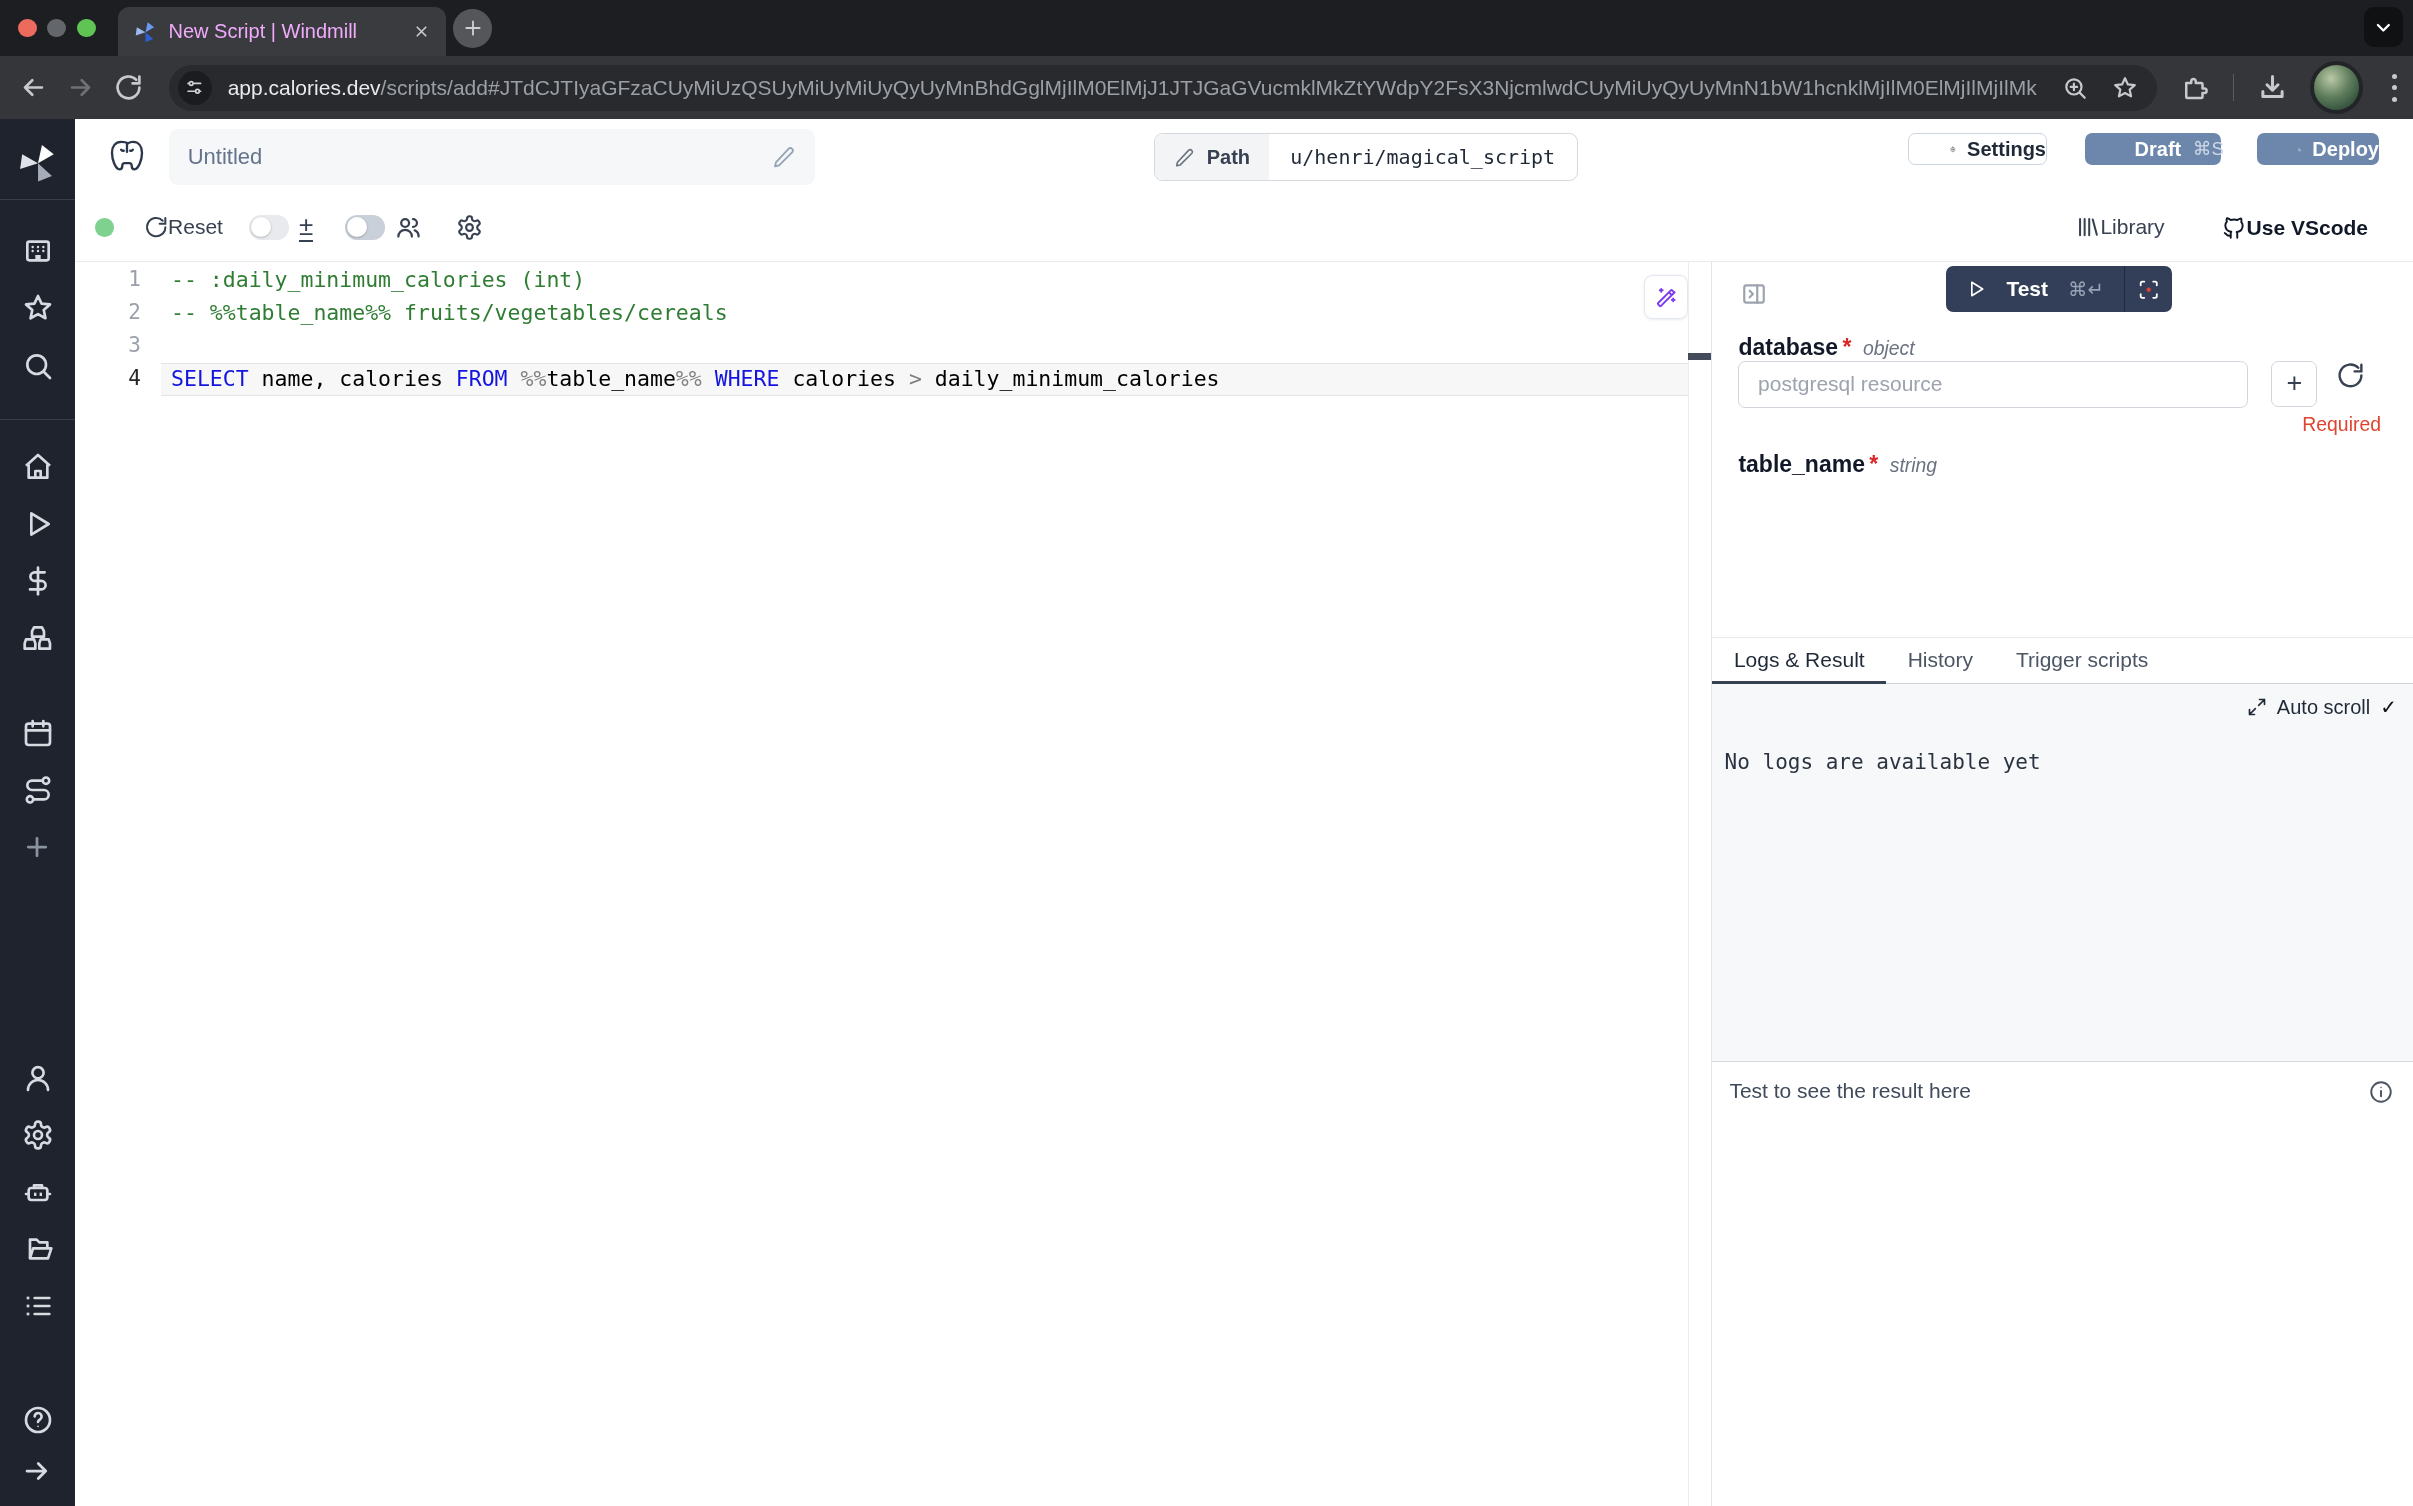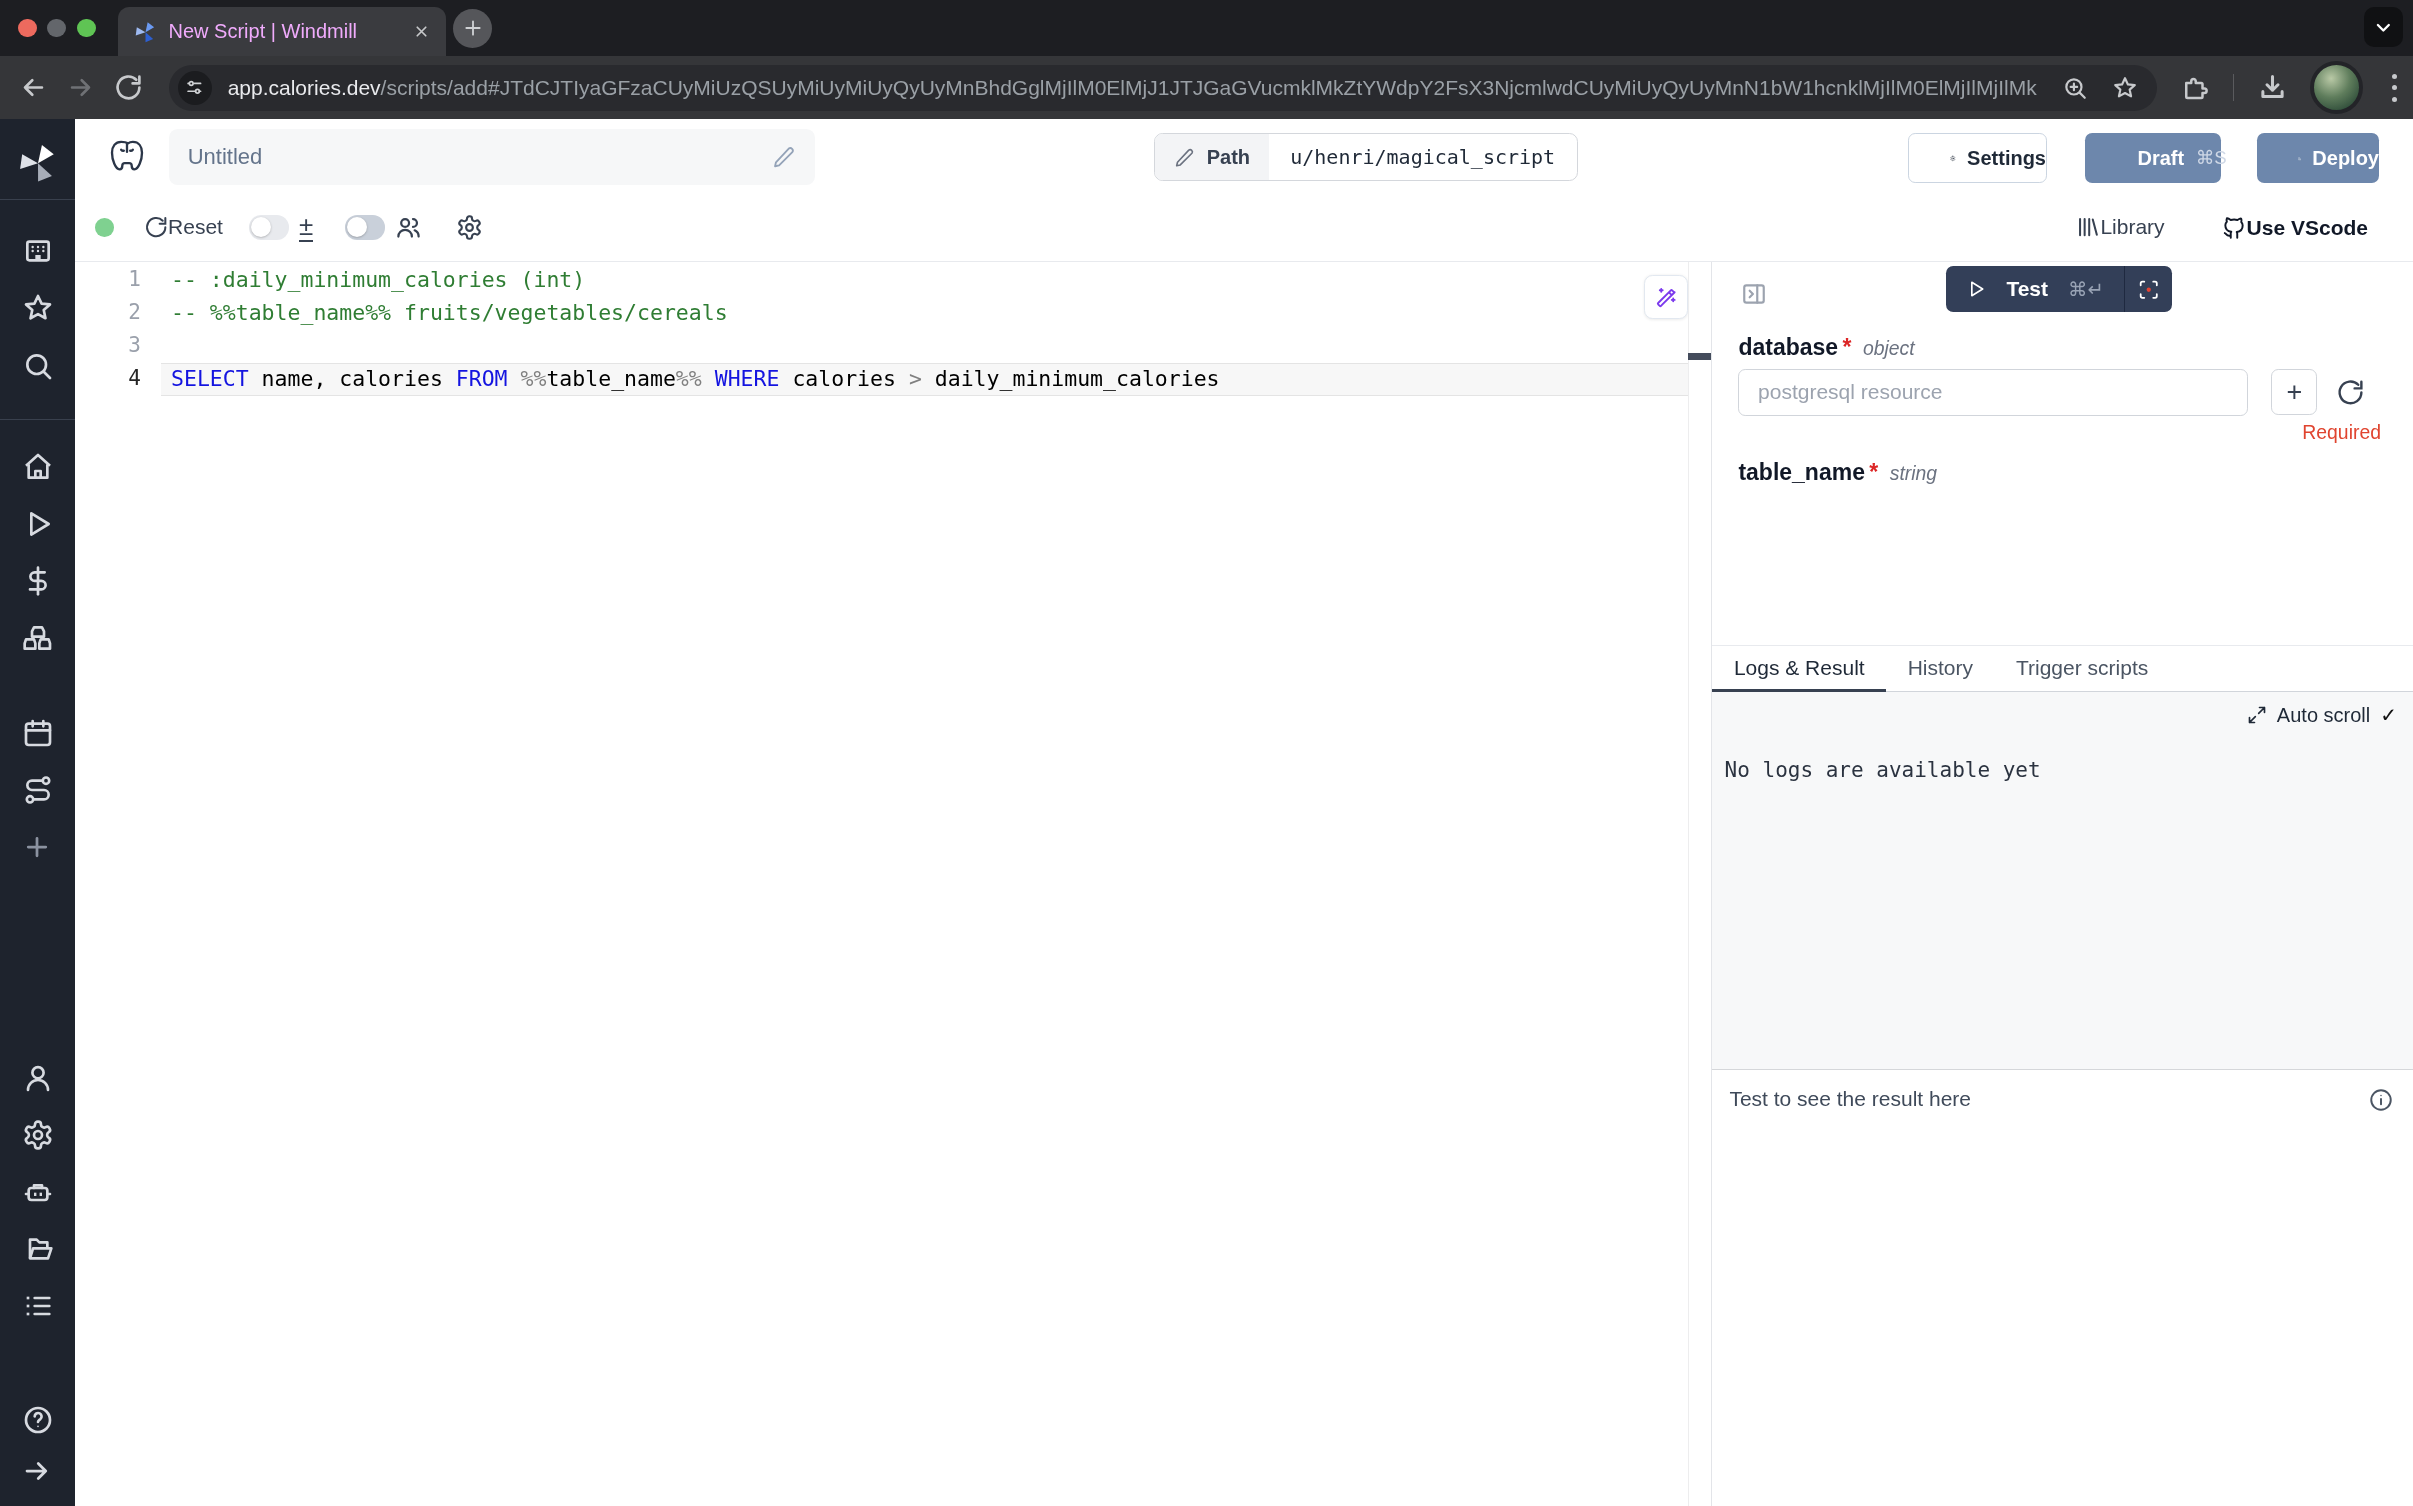--- a/index.html
+++ b/index.html
@@ -49,22 +49,22 @@
   .pgicon{position:absolute;left:32px;top:17px;}
   .titleinput{position:absolute;left:94px;top:10px;width:646px;height:56px;background:#f6f7f8;
     border-radius:8.6px;display:flex;align-items:center;padding:0 18.7px;box-sizing:border-box;}
   .titleinput span{color:#64748b;font-size:22px;flex:1;}
   .pathchip{position:absolute;left:1079px;top:14.4px;height:46px;border:1.4px solid #d4d7dc;border-radius:8.6px;
     display:flex;align-items:stretch;overflow:hidden;background:#fff;}
   .pathchip .plabel{display:flex;align-items:center;gap:11.5px;background:#f3f4f6;padding:0 18.7px;
     font-weight:bold;color:#374151;font-size:20px;}
   .pathchip .pval{display:flex;align-items:center;padding:0 21.5px;font-family:"DejaVu Sans Mono",monospace;
     font-size:20px;color:#1f2937;}
-  .hbtn{position:absolute;top:14.4px;height:50px;border-radius:7.2px;display:flex;align-items:center;
-    justify-content:space-between;gap:11.5px;font-size:20px;font-weight:bold;box-sizing:border-box;padding-left:41px;}
+  .hbtn{position:absolute;top:14.4px;height:32px;border-radius:7.2px;display:flex;align-items:center;
+    justify-content:center;gap:11.5px;font-size:20px;font-weight:bold;box-sizing:border-box;padding-left:41px;}
   .hbtn.ghost{left:1833px;width:139px;background:#fff;border:1.4px solid #cbd5e1;color:#1f2937;}
   .hbtn.blue{background:#6d87ac;color:#fff;border:none;}
   .hbtn.draft{left:2010px;width:136px;}
   .hbtn.deploy{left:2182px;width:122px;}
   .shortcut{color:#cfd8e6;font-weight:normal;font-size:18.7px;}
 
   
   .apptoolbar{height:68px;flex:none;display:flex;align-items:center;padding:0 45px 0 20px;
     border-bottom:1.4px solid #e8eaee;box-sizing:border-box;}
   .dot{width:18.7px;height:18.7px;border-radius:50%;background:#7fd190;flex:none;}
@@ -108,21 +108,21 @@
   .testmain .tlabel{color:#fff;font-weight:bold;font-size:21px;}
   .testmain .tshort{color:#99a3b5;font-size:19.4px;}
   .testdiv{width:1.4px;background:#1f2940;}
   .testscan{display:flex;align-items:center;justify-content:center;width:47px;}
 
   .fields{padding:0 32px 0 26px;flex:none;}
   .flabel{display:flex;align-items:baseline;gap:11.5px;margin-top:18.7px;}
   .fname{font-size:23px;font-weight:bold;color:#111827;}
   .fstar{color:#dc2626;font-size:23px;font-weight:bold;margin-left:-7.2px;}
   .ftype{font-size:19.4px;color:#6b7280;font-style:italic;}
-  .frow{display:flex;align-items:center;margin-top:8px;}
+  .frow{display:flex;margin-top:0;}
   .finput{height:47px;border:1.4px solid #d1d5db;border-radius:7.2px;display:flex;align-items:center;
     padding:0 18.7px;font-size:21px;box-sizing:border-box;background:#fff;}
   .finput.db{width:510px;color:#9ca3af;}
   .finput.tn{width:647px;color:#1f2937;}
   .plusbtn{width:46px;height:46px;border:1.4px solid #d1d5db;border-radius:7.2px;margin-left:23px;
     display:flex;align-items:center;justify-content:center;font-size:27px;color:#374151;box-sizing:border-box;background:#fff;}
   .refreshic{margin-left:18.7px;}
   .required{text-align:right;color:#e0442f;font-size:19.4px;margin-top:5.7px;}
 
   .rtabs{margin-top:159px;flex:none;display:flex;align-items:stretch;height:45px;

